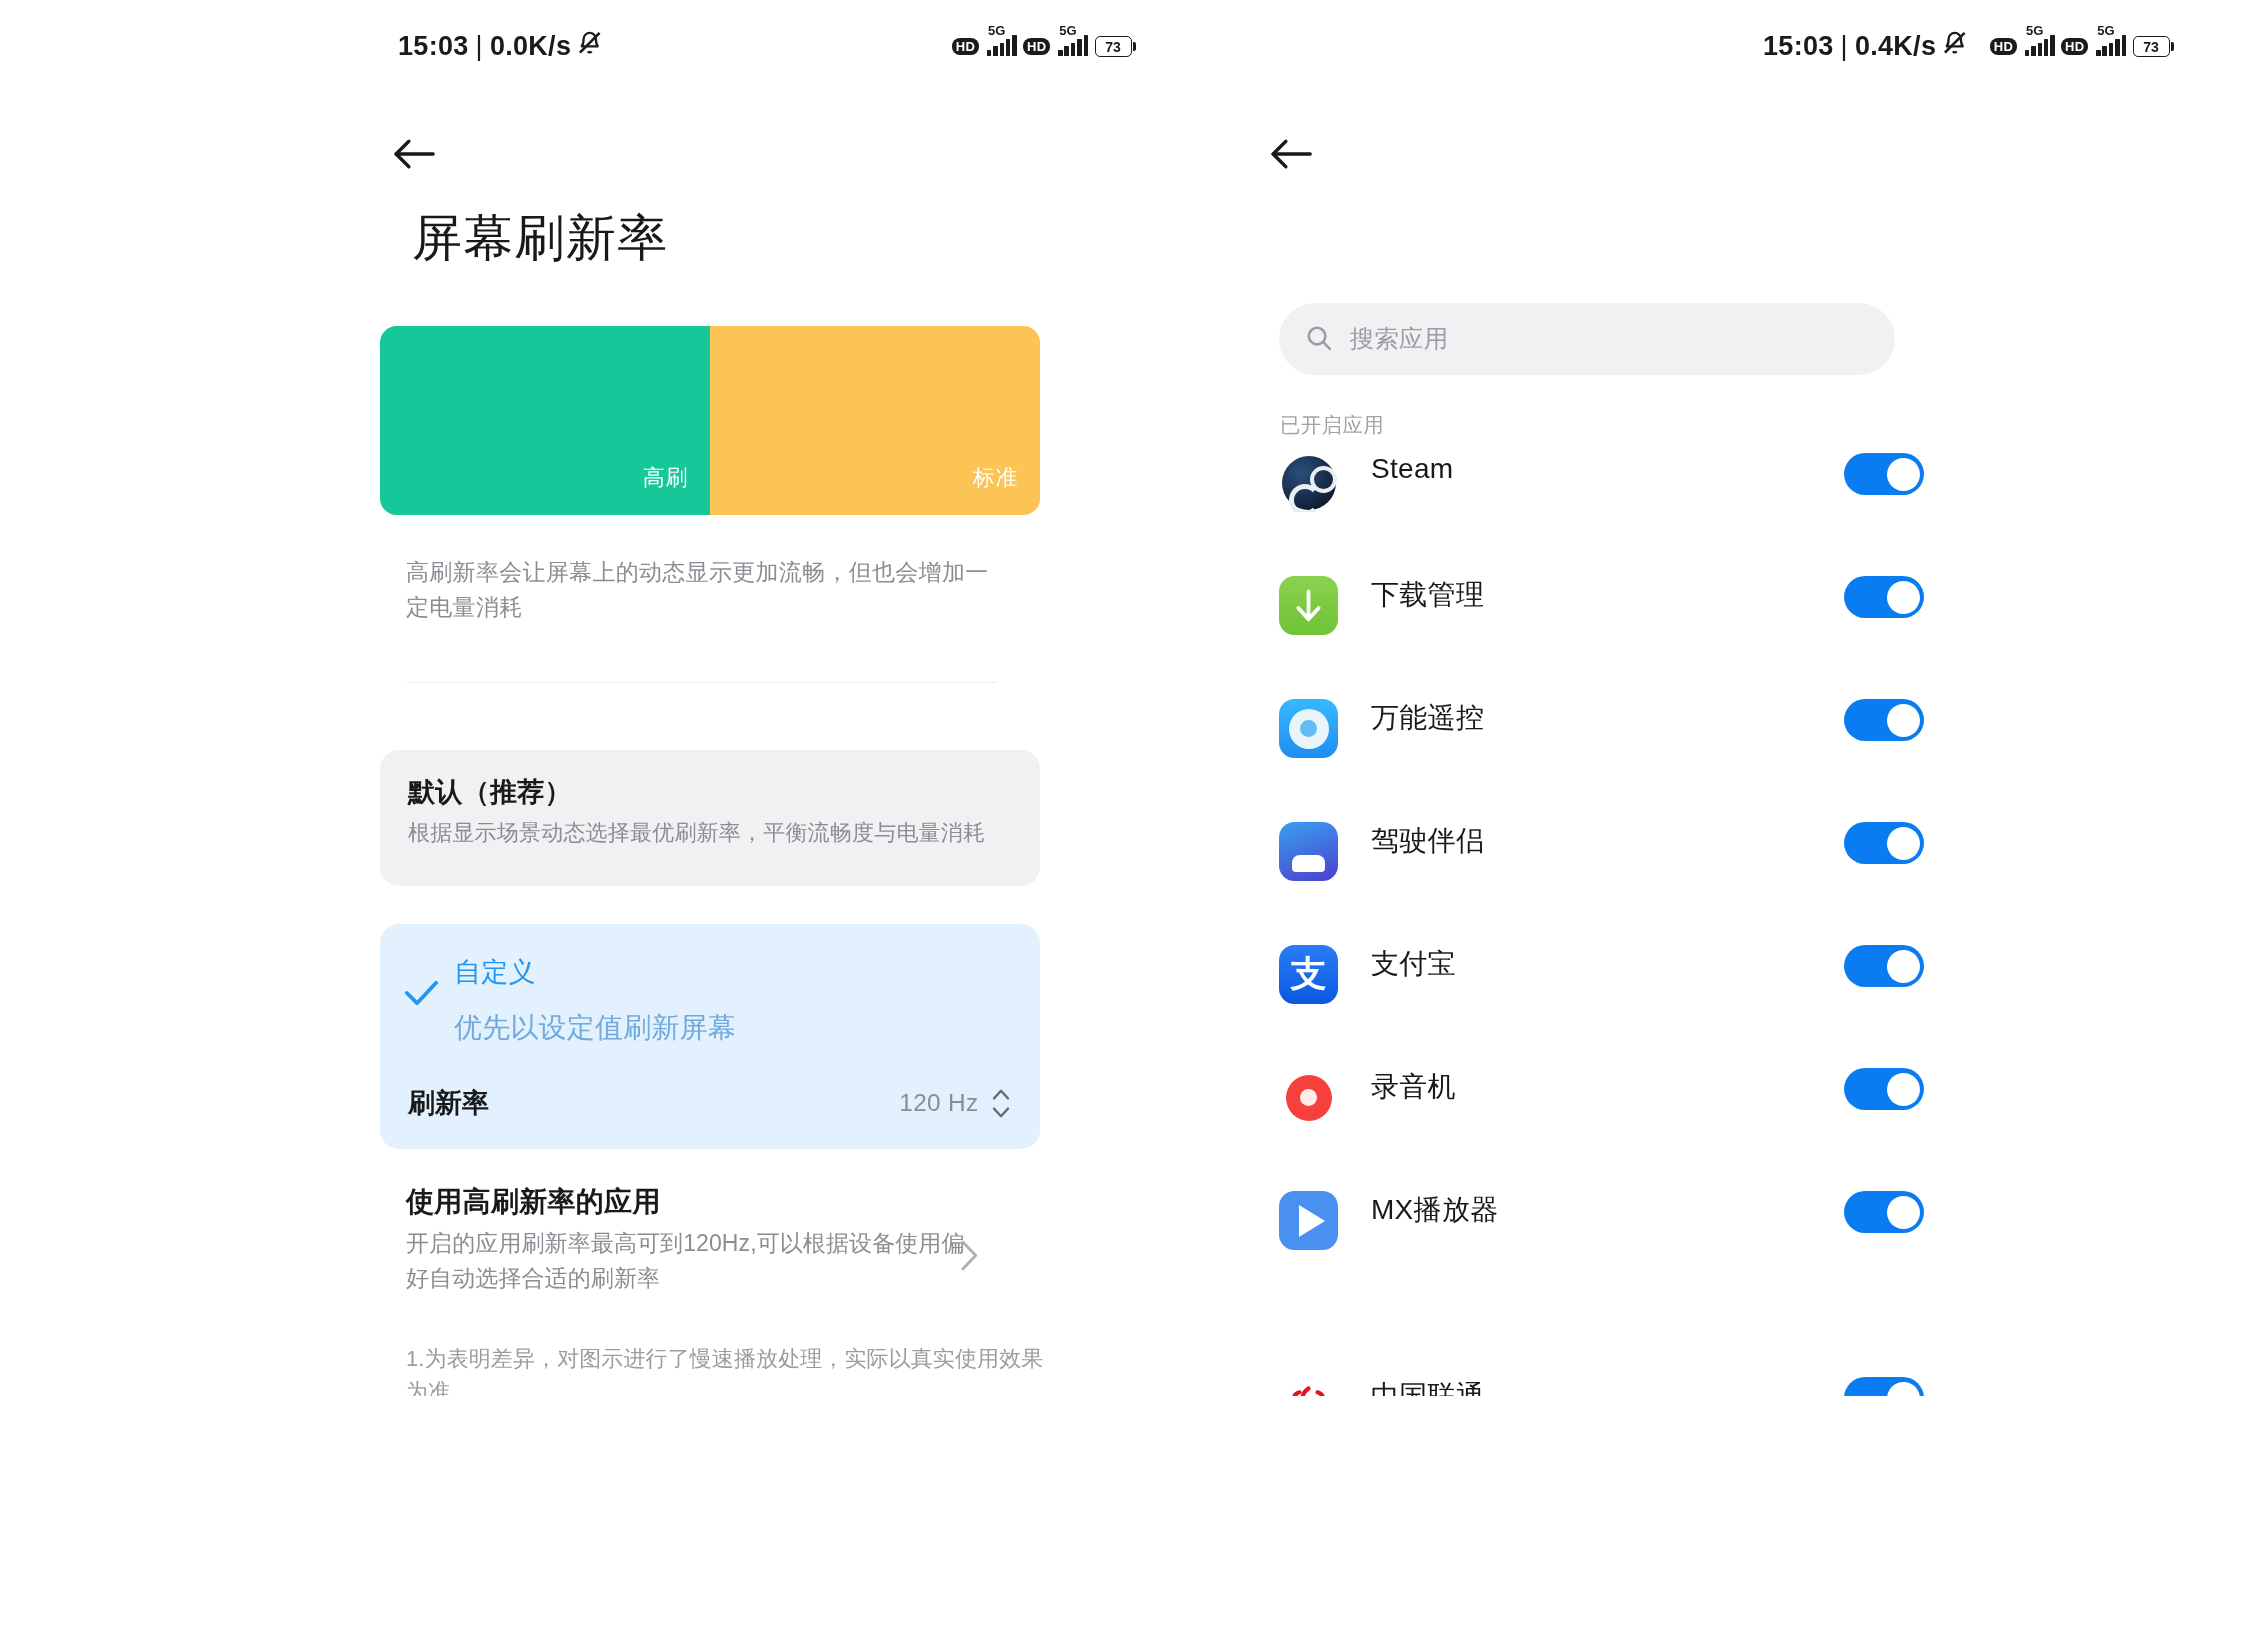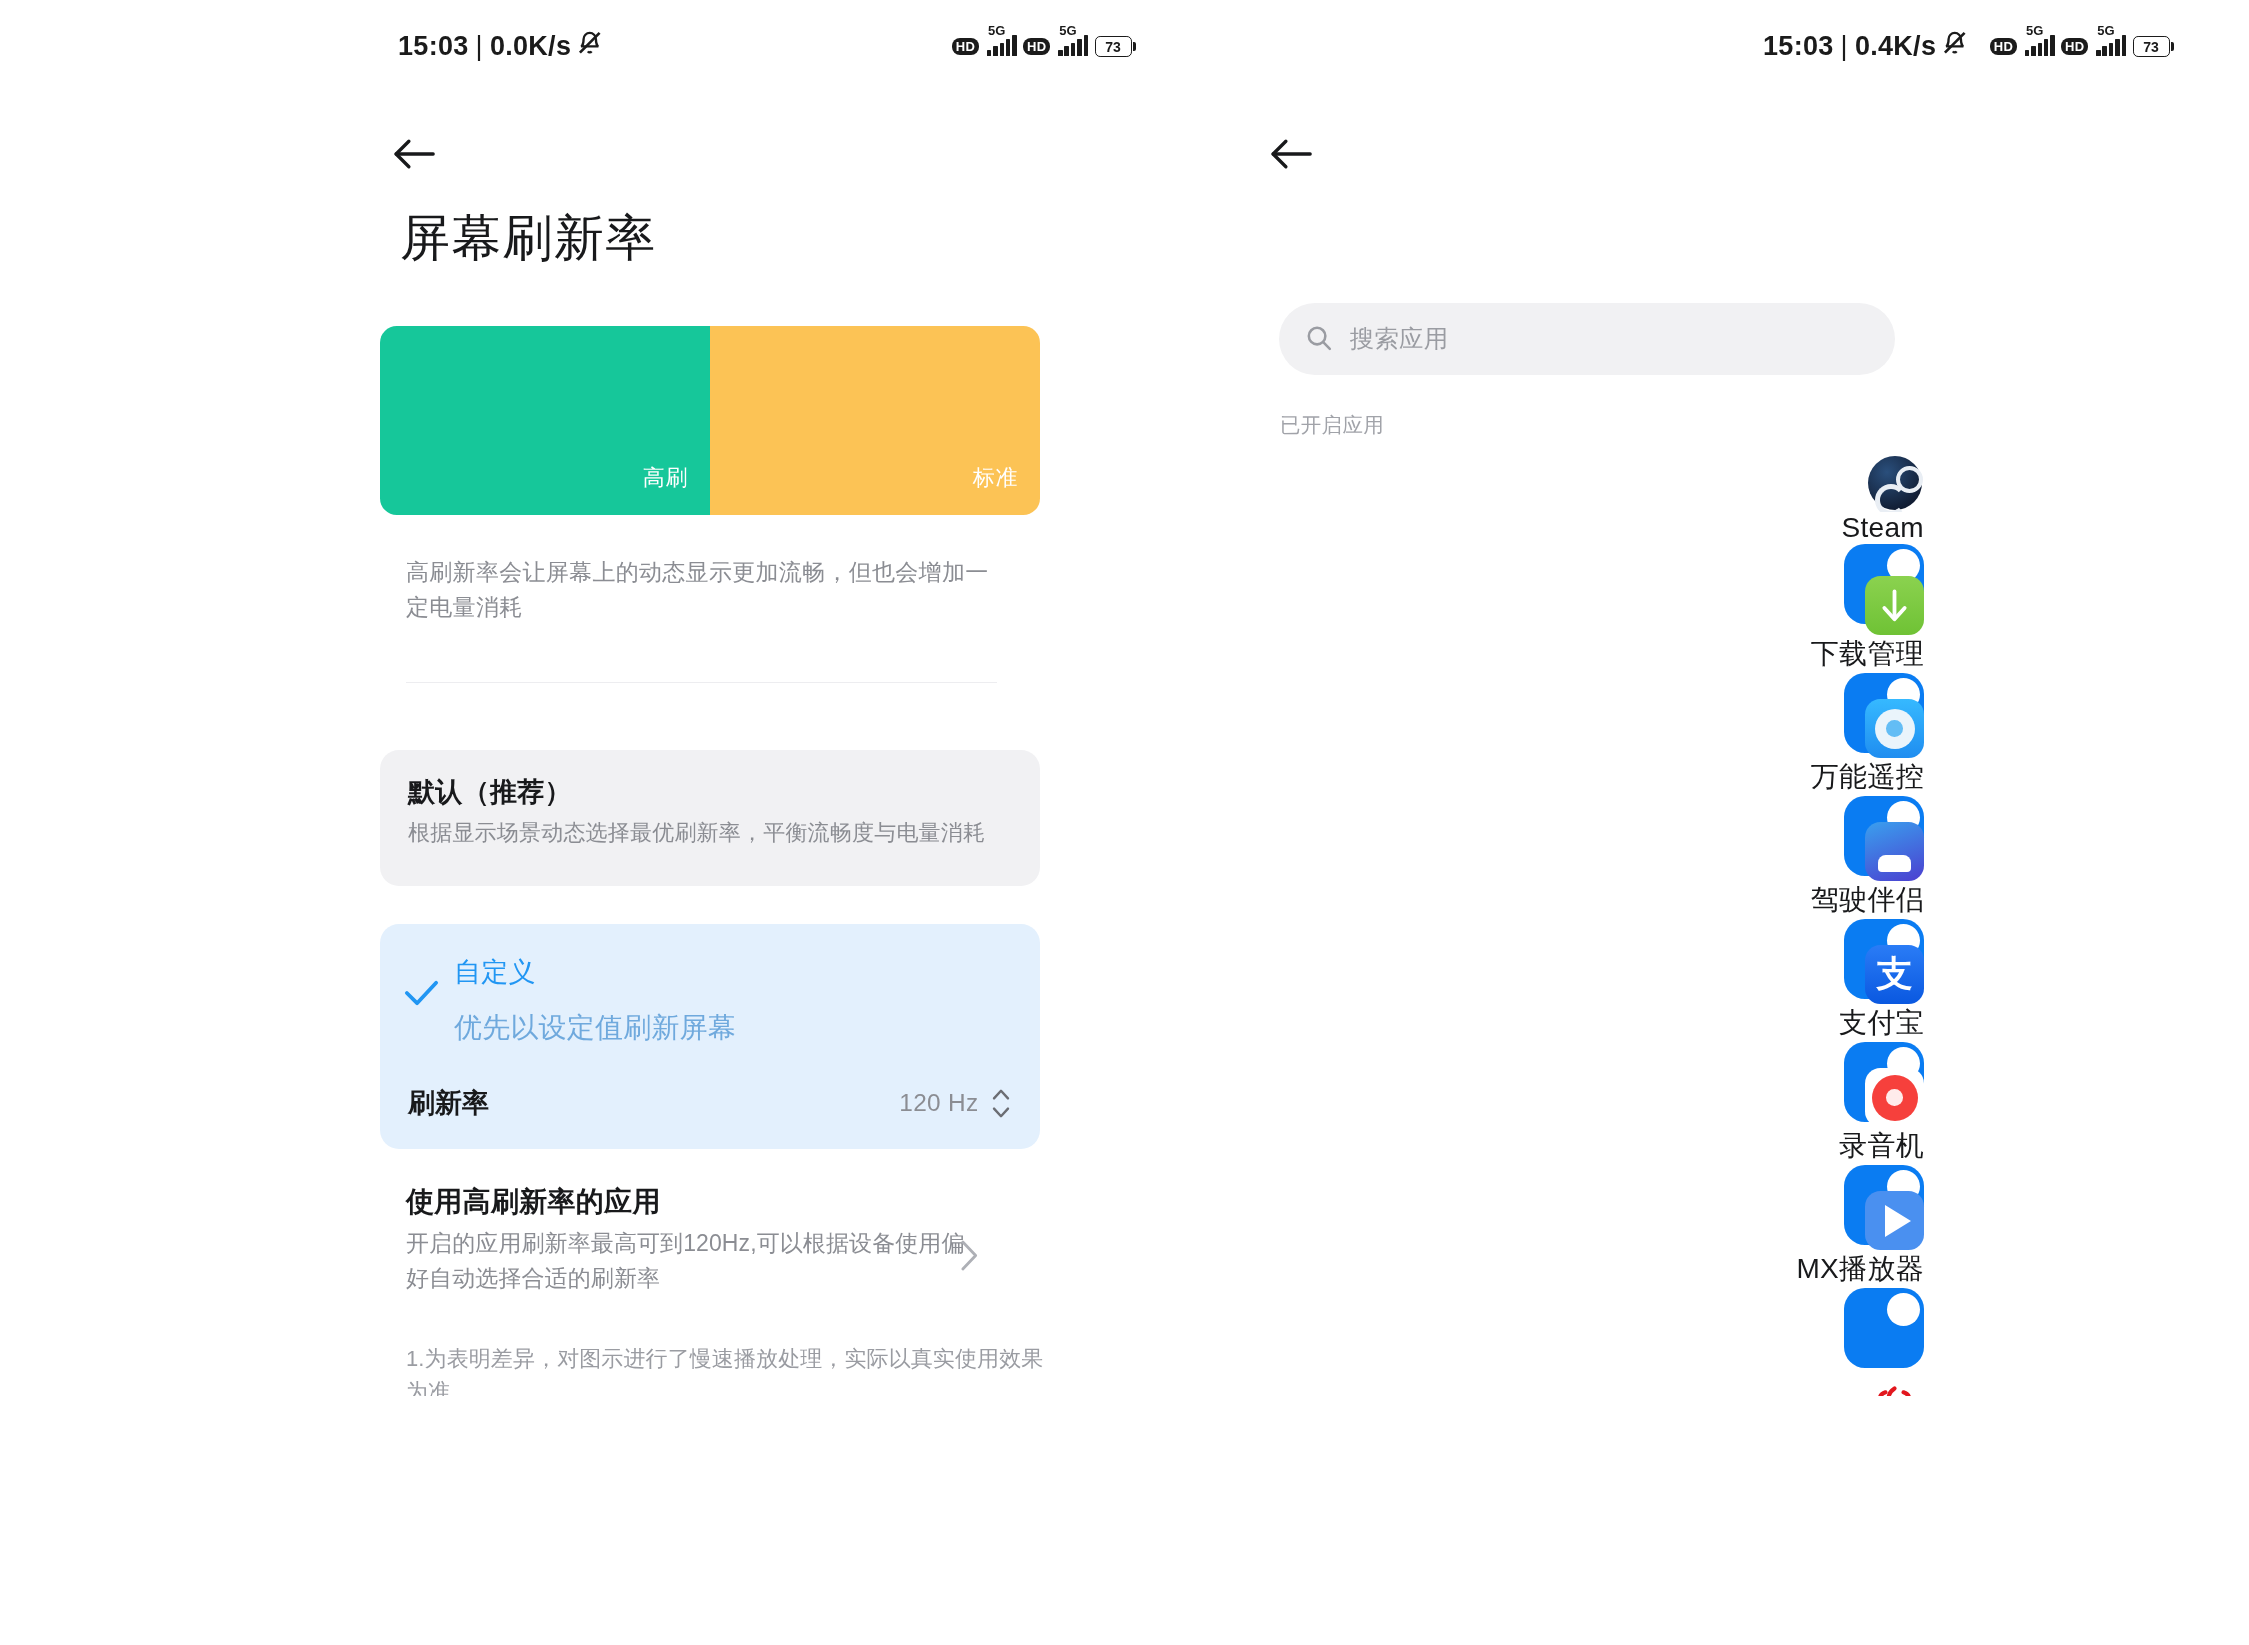--- a/index.html
+++ b/index.html
@@ -109,21 +109,21 @@
   
   .search-bar {
     position:absolute; left: 1200px; top: 302px; width: 616px; height: 72px;
     background: #f1f1f3; border-radius: 36px; display:flex; align-items:center; padding: 0 26px;
   }
   .search-ph { margin-left: 16.7px; font-size: 24.4px; color:#9a9ca2; letter-spacing:0.3px; }
 
   .section-label { position:absolute; left: 1202px; top: 411px; font-size: 20.5px; color:#a1a3a9; letter-spacing:0.3px; }
 
   .applist { position:absolute; left: 1200px; top: 449px; width: 645px; }
-  .approw { position:relative; height: 60px; margin-bottom: 0; display:flex; align-items:flex-end;flex-direction:column; }
+  .approw { position:relative; height: 60px; margin-bottom: 0; display:flex; align-items:flex-start; }
   .app-icon { width: 59px; height: 59px; border-radius: 15.4px; flex: 0 0 59px; position:relative; overflow:hidden; }
   .app-name { margin-left: 33px; font-size: 28px; color:#18191b; font-weight: 500; letter-spacing:0.3px; }
   .toggle {
     margin-left:auto; width: 80px; height: 42px; border-radius: 21px;
     background: #0a7cf2; position: relative; flex: 0 0 80px;
   }
   .toggle .knob { position:absolute; right: 4.5px; top: 4.5px; width: 33px; height: 33px; border-radius: 50%; background:#fff; }
 
   
   .ic-steam { background: #ffffff; display:flex; align-items:center; justify-content:center; }
@@ -197,21 +197,21 @@
       </div>
     </div>
 
     <div class="backbtn" style="left: 385px; top: 125px;">
       <svg width="46" height="36" viewBox="0 0 36 28" fill="none" stroke="#18191b" stroke-width="2.6" stroke-linecap="round" stroke-linejoin="round">
         <line x1="4" y1="14" x2="33" y2="14"></line>
           <polyline points="14,4 4,14 14,24"></polyline>
       </svg>
     </div>
 
-    <div class="page-title" style="left: 400px; top: 205px;">屏幕刷新率</div>
+    <div class="page-title" style="left: 412px; top: 205px;">屏幕刷新率</div>
 
     <div class="demo-card">
       <div class="demo-half demo-high">
         <span class="demo-label">高刷</span>
       </div>
       <div class="demo-half demo-std">
         <span class="demo-label">标准</span>
       </div>
     </div>
 

